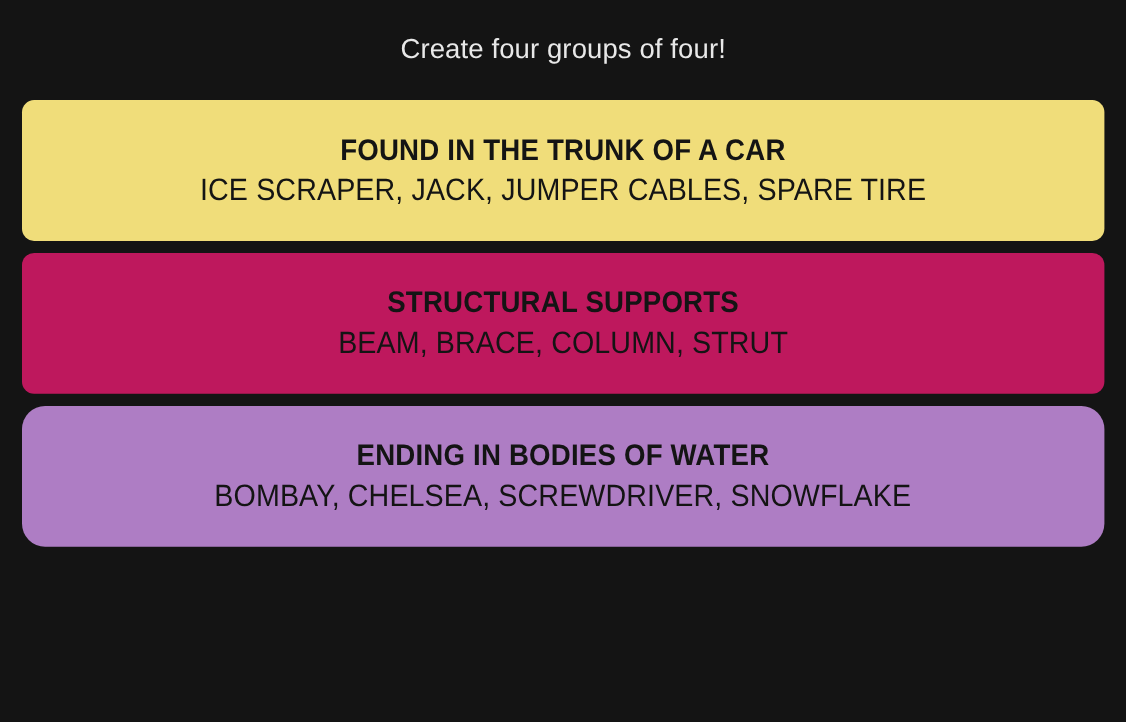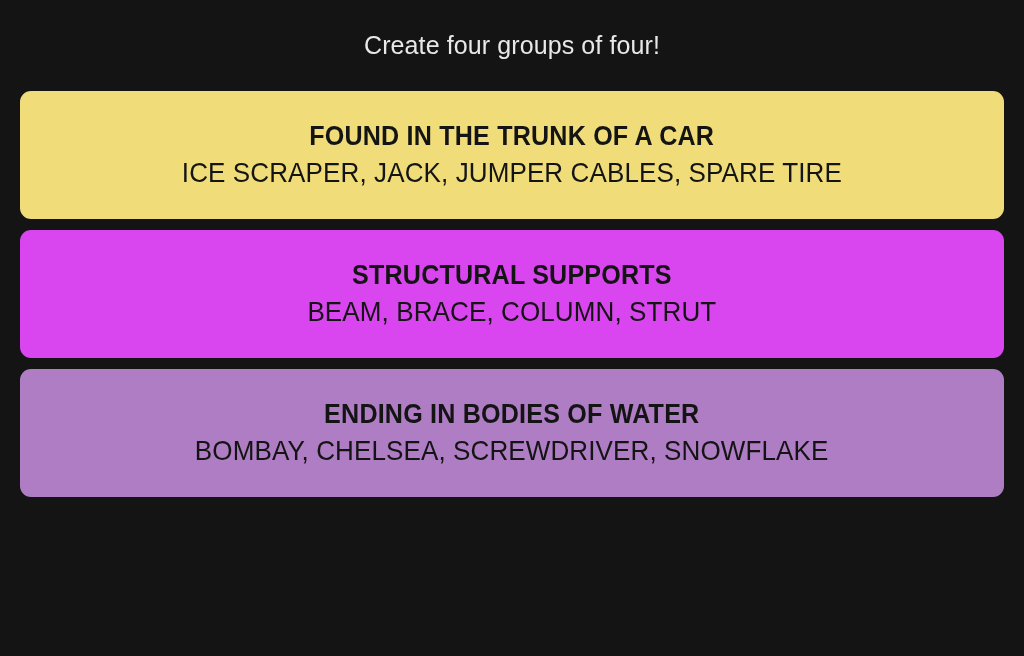--- a/index.html
+++ b/index.html
@@ -93,25 +93,25 @@
 
   <div class="prompt" style="color: rgb(232, 232, 232);">Create four groups of four!</div>
 
   <div class="groups">
 
     <div class="group-card" style="background-color: rgb(240, 221, 122);">
       <div class="group-title" style="color: rgb(20, 20, 20);">FOUND IN THE TRUNK OF A CAR</div>
       <div class="group-members" style="color: rgb(20, 20, 20);">ICE SCRAPER, JACK, JUMPER CABLES, SPARE TIRE</div>
     </div>
 
-    <div class="group-card" style="background-color: #d946ef;">
+    <div class="group-card" style="background-color: #be185d;">
       <div class="group-title" style="color: rgb(20, 20, 20);">STRUCTURAL SUPPORTS</div>
       <div class="group-members" style="color: rgb(20, 20, 20);">BEAM, BRACE, COLUMN, STRUT</div>
     </div>
 
 
-    <div class="group-card" style="background-color: rgb(174, 125, 196);">
+    <div class="group-card" style="background-color: rgb(174, 125, 196); border-radius: 21px;">
       <div class="group-title" style="color: rgb(20, 20, 20);">ENDING IN BODIES OF WATER</div>
       <div class="group-members" style="color: rgb(20, 20, 20);">BOMBAY, CHELSEA, SCREWDRIVER, SNOWFLAKE</div>
     </div>
 
   </div>
 </div>
 
 </body></html>

